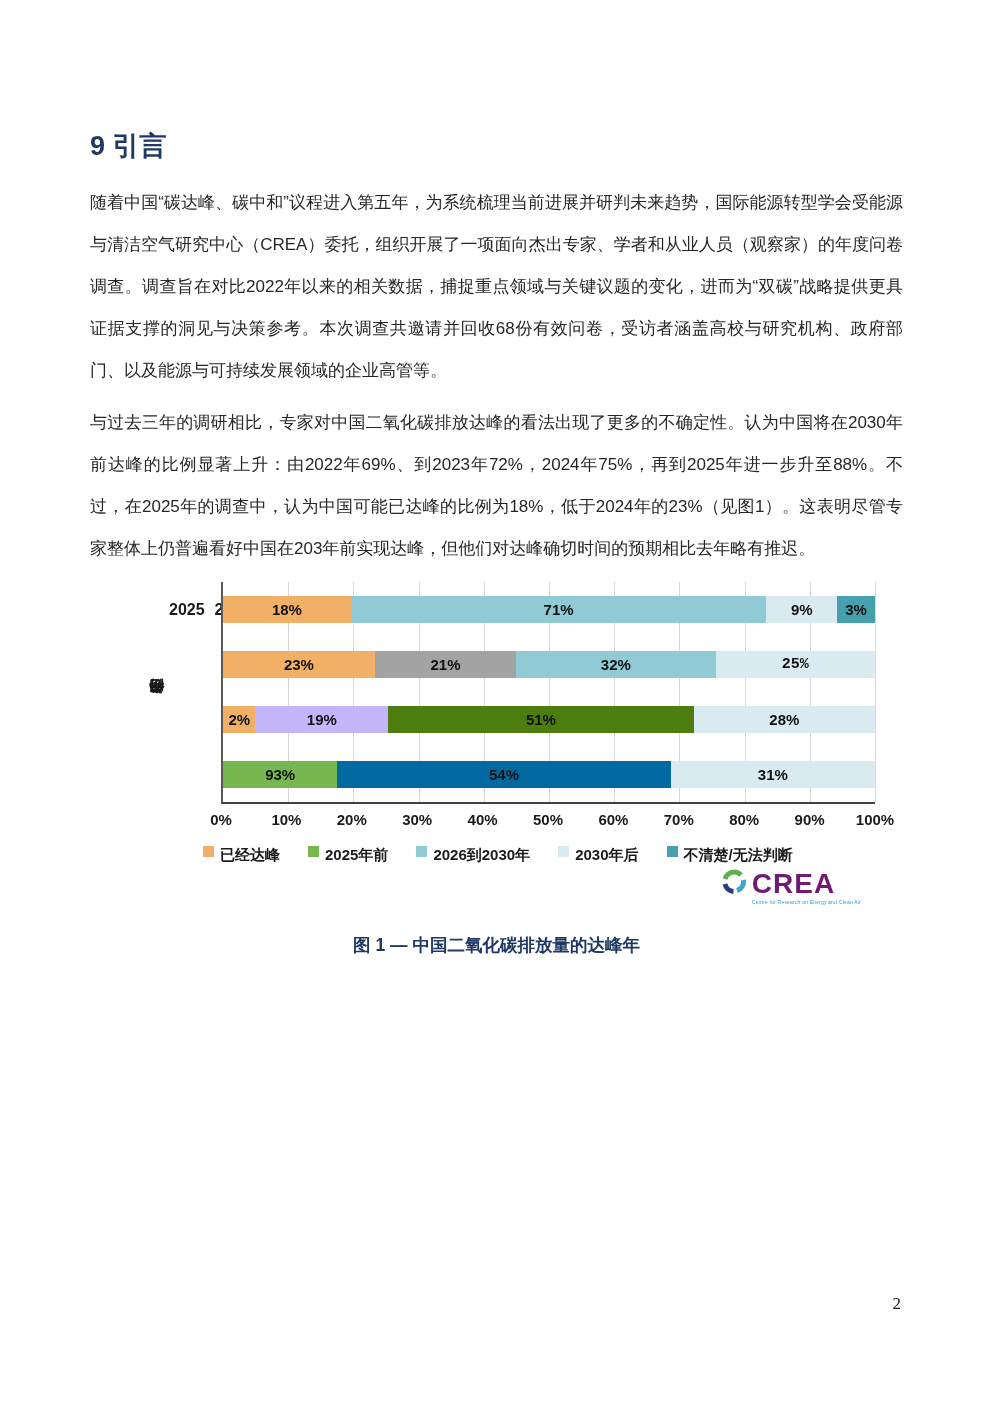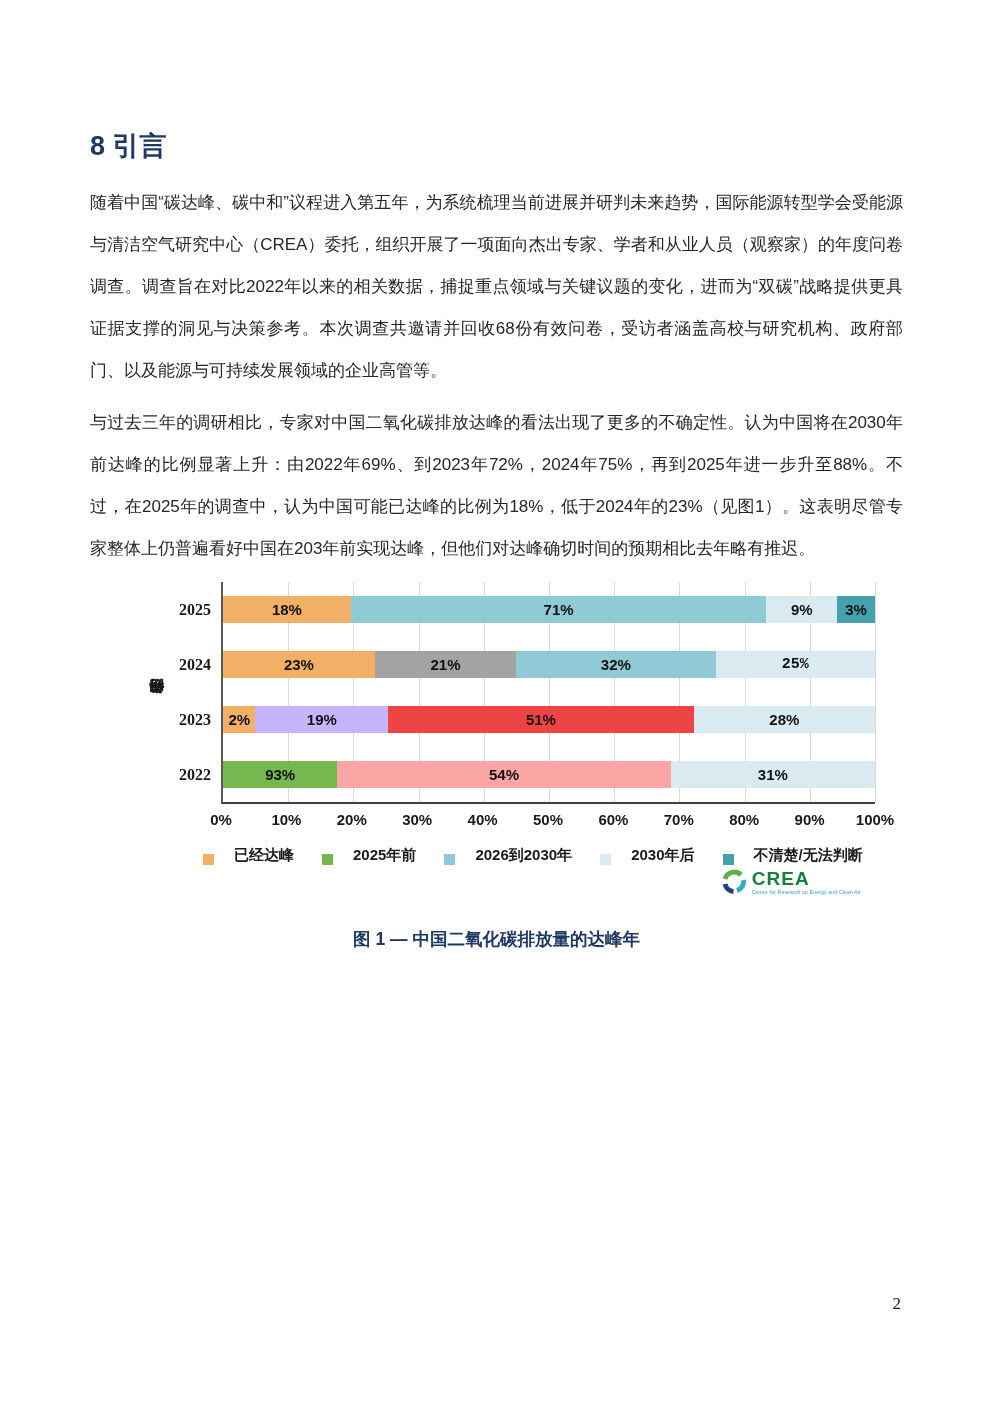--- a/index.html
+++ b/index.html
@@ -22,21 +22,21 @@
   .para-tight { margin-top:10px; }
 
   
   .chart { margin:12px 0 0 55px; width:730px; }
   .chart-main { display:flex; }
   .y-axis-label {
     width:24px; display:flex; align-items:center; justify-content:center;
     writing-mode:vertical-rl; transform:rotate(180deg);
     font-size:15px; font-weight:700; color:#1a1a1a;
   }
-  .cat-col { width:52px; display:flex; flex-direction:column;font-family:Liberation Serif, serif; }
+  .cat-col { width:52px; display:flex; flex-direction:row; }
   .category-label {
     height:55px; display:flex; align-items:center; justify-content:flex-end;
     padding-right:10px; font-size:16px; font-weight:700; color:#1a1a1a;
   }
   .plot-col { flex:1; }
   .plot-area {
     position:relative; height:220px;
     border-left:2px solid #595959; border-bottom:2px solid #404040;
   }
   .gridlines { position:absolute; left:0; right:0; top:0; bottom:0; }
@@ -48,44 +48,44 @@
   .bar-value-label {
     position:relative; z-index:2; font-size:15px; font-weight:600;
     color:#111; white-space:nowrap;
   }
   .x-axis { position:relative; height:26px; }
   .x-tick {
     position:absolute; top:7px; transform:translateX(-50%);
     font-size:15px; font-weight:600; color:#1a1a1a;
   }
   .legend { display:flex; align-items:center; gap:28px; margin:16px 0 0 58px; }
-  .legend-item { display:flex; align-items:flex-end; gap:20px; font-size:15px; font-weight:700; color:#1a1a1a; }
+  .legend-item { display:flex; align-items:flex-start; gap:6px; font-size:15px; font-weight:700; color:#1a1a1a; }
   .legend-swatch { width:11px; height:11px; flex:0 0 auto; }
 
   .logo-row { display:flex; justify-content:flex-end; margin-top:4px; padding-right:14px; }
   .crea-logo { display:flex; align-items:flex-start; gap:5px; }
   .logo-text-col { display:flex; flex-direction:column; }
-  .logo-name { font-size:19px; font-weight:800; color:#15803d; letter-spacing:1px; line-height:1.05; }
+  .logo-name { font-size:28px; font-weight:800; color:#701a75; letter-spacing:1px; line-height:1.05; }
   .logo-tagline { font-size:5px; color:#2F9EC9; letter-spacing:0.2px; white-space:nowrap; }
 
   .caption {
     text-align:center; color:#1F3864; font-weight:700; font-size:17.5px; margin-top:28px;
   }
   .page-number {
     position:absolute; top:1294px; right:92px;
     font-family:"Liberation Serif", serif; font-size:17px; color:#1a1a1a;
   }
 </style>
 </head>
 <body>
 
 <div class="page">
   <div class="content">
 
-    <h1 class="section-heading h1-space">8  引言</h1>
+    <h1 class="section-heading h1-space">9  引言</h1>
     <p class="para">随着中国“碳达峰、碳中和”议程进入第五年，为系统梳理当前进展并研判未来趋势，国际能源转型学会受能源与清洁空气研究中心（CREA）委托，组织开展了一项面向杰出专家、学者和从业人员（观察家）的年度问卷调查。调查旨在对比2022年以来的相关数据，捕捉重点领域与关键议题的变化，进而为“双碳”战略提供更具证据支撑的洞见与决策参考。本次调查共邀请并回收68份有效问卷，受访者涵盖高校与研究机构、政府部门、以及能源与可持续发展领域的企业高管等。</p>
 
     <p class="para para-tight">与过去三年的调研相比，专家对中国二氧化碳排放达峰的看法出现了更多的不确定性。认为中国将在2030年前达峰的比例显著上升：由2022年69%、到2023年72%，2024年75%，再到2025年进一步升至88%。不过，在2025年的调查中，认为中国可能已达峰的比例为18%，低于2024年的23%（见图1）。这表明尽管专家整体上仍普遍看好中国在203年前实现达峰，但他们对达峰确切时间的预期相比去年略有推迟。</p>
 
     <div class="chart">
       <div class="chart-main">
         <div class="y-axis-label">问卷年份</div>
         <div class="cat-col">
             <div class="category-label">2025</div>
             <div class="category-label">2024</div>
@@ -140,34 +140,34 @@
                   </div>
                 </div>
                 <div class="chart-row">
                   <div class="bar-track">
                     <div class="bar-segment" style="flex-grow: 2; background: rgb(242, 175, 102);">
                       <span class="bar-value-label">2%</span>
                     </div>
                     <div class="bar-segment" style="flex-grow: 19; background: #c4b5fd;">
                       <span class="bar-value-label">19%</span>
                     </div>
-                    <div class="bar-segment" style="flex-grow: 51; background: #ef4444; text-align: right;">
+                    <div class="bar-segment" style="flex-grow: 51; background: #4d7c0f; text-align: right;">
                       <span class="bar-value-label">51%</span>
                     </div>
                     <div class="bar-segment" style="flex-grow: 28; background: rgb(217, 235, 240);">
                       <span class="bar-value-label">28%</span>
                     </div>
                   </div>
                 </div>
                 <div class="chart-row">
                   <div class="bar-track">
                     <div class="bar-segment" style="flex-grow: 15; background: rgb(118, 184, 79);">
                       <span class="bar-value-label">93%</span>
                     </div>
-                    <div class="bar-segment" style="flex-grow: 54; background: #fca5a5;">
+                    <div class="bar-segment" style="flex-grow: 54; background: #0369a1;">
                       <span class="bar-value-label">54%</span>
                     </div>
                     <div class="bar-segment" style="flex-grow: 31; background: rgb(217, 235, 240);">
                       <span class="bar-value-label">31%</span>
                     </div>
                   </div>
                 </div>
               </div>
           </div>
           <div class="x-axis">

